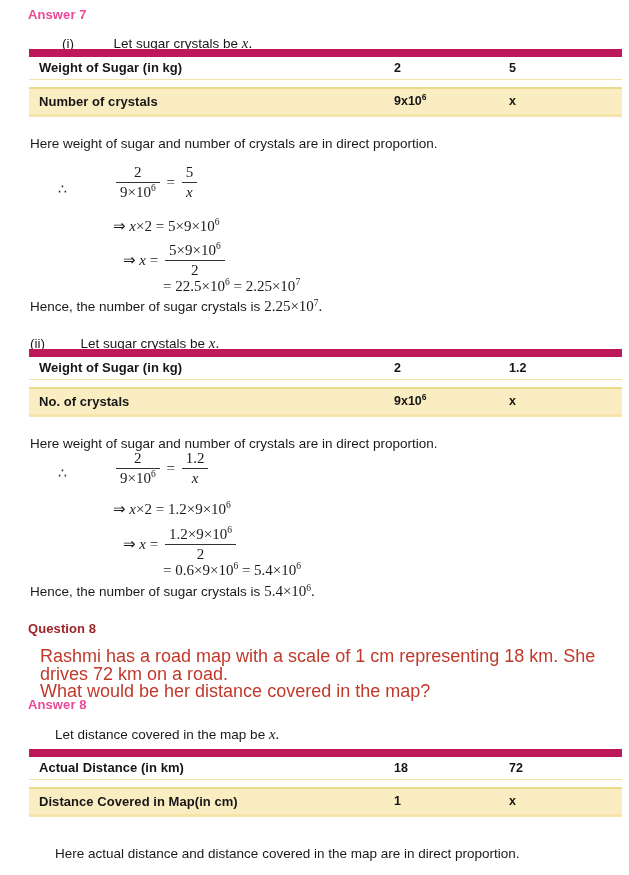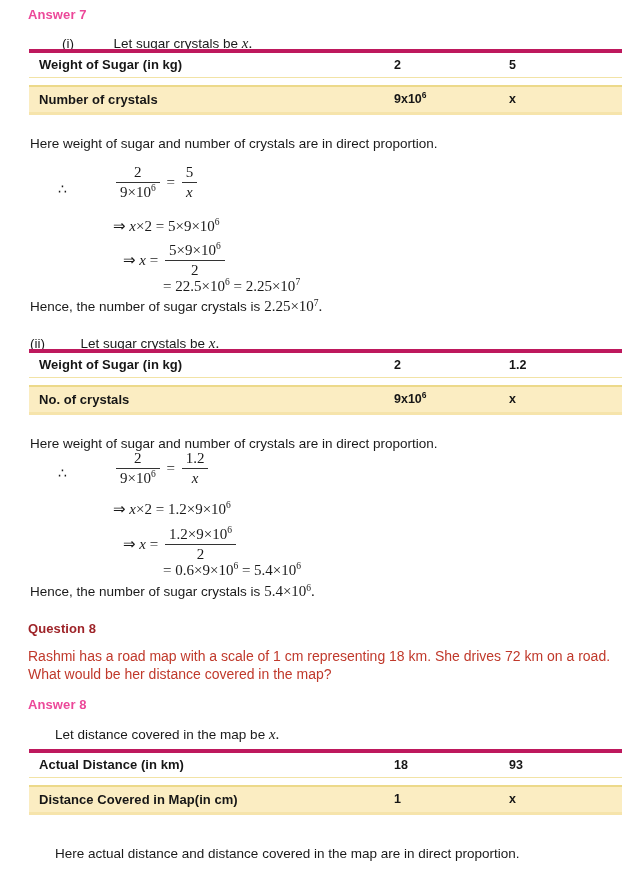--- a/index.html
+++ b/index.html
@@ -33,22 +33,23 @@
     font-size: 13px;
     font-weight: bold;
     letter-spacing: 0.1px;
   }
   .para {
     font-size: 13.5px;
     line-height: 17px;
     color: #1a1a1a;
   }
   .q-para {
-    font-size: 14px;
+    font-size: 18px;
     line-height: 17.5px;
+    margin-left: 12px;
   }
   .mr {
     font-family: "Liberation Serif", serif;
     font-style: normal;
     font-size: 15px;
   }
   .mi {
     font-family: "Liberation Serif", serif;
     font-style: italic;
     font-size: 15px;
@@ -96,21 +97,21 @@
     border-collapse: collapse;
     table-layout: fixed;
   }
   .prop-table td {
     padding: 0;
     margin: 0;
   }
   .row-white {
     height: 26px;
     background: #ffffff;
-    border-top: 4px solid #be185d;
+    border-top: 8px solid #be185d;
     border-bottom: 1px solid #f2e3a6;
   }
   .row-yellow {
     height: 27px;
     background: #fbedc2;
     border-top: 2px solid #ecd98a;
     border-bottom: 3px solid #f6e4ab;
   }
   .gap-row {
     height: 9px;
@@ -300,21 +301,21 @@
     <span>Let distance covered in the map be</span>
     <span class="mi">x</span><span class="mr">.</span>
   </div>
 
   <div class="abs" style="left:29px; top:749px;">
     <table class="prop-table">
       <tbody>
           <tr class="row-white">
         <td class="cell-label" style="width:355px;">Actual Distance (in km)</td>
         <td class="cell-val" style="width:115px;">18</td>
-        <td class="cell-val" style="width:113px;">93</td>
+        <td class="cell-val" style="width:113px;">72</td>
       </tr>
       <tr class="gap-row">
             <td colspan="3"></td>
           </tr>
       <tr class="row-yellow">
         <td class="cell-label">Distance Covered in Map(in cm)</td>
         <td class="cell-val">1</td>
         <td class="cell-val">x</td>
       </tr>
     </tbody>

